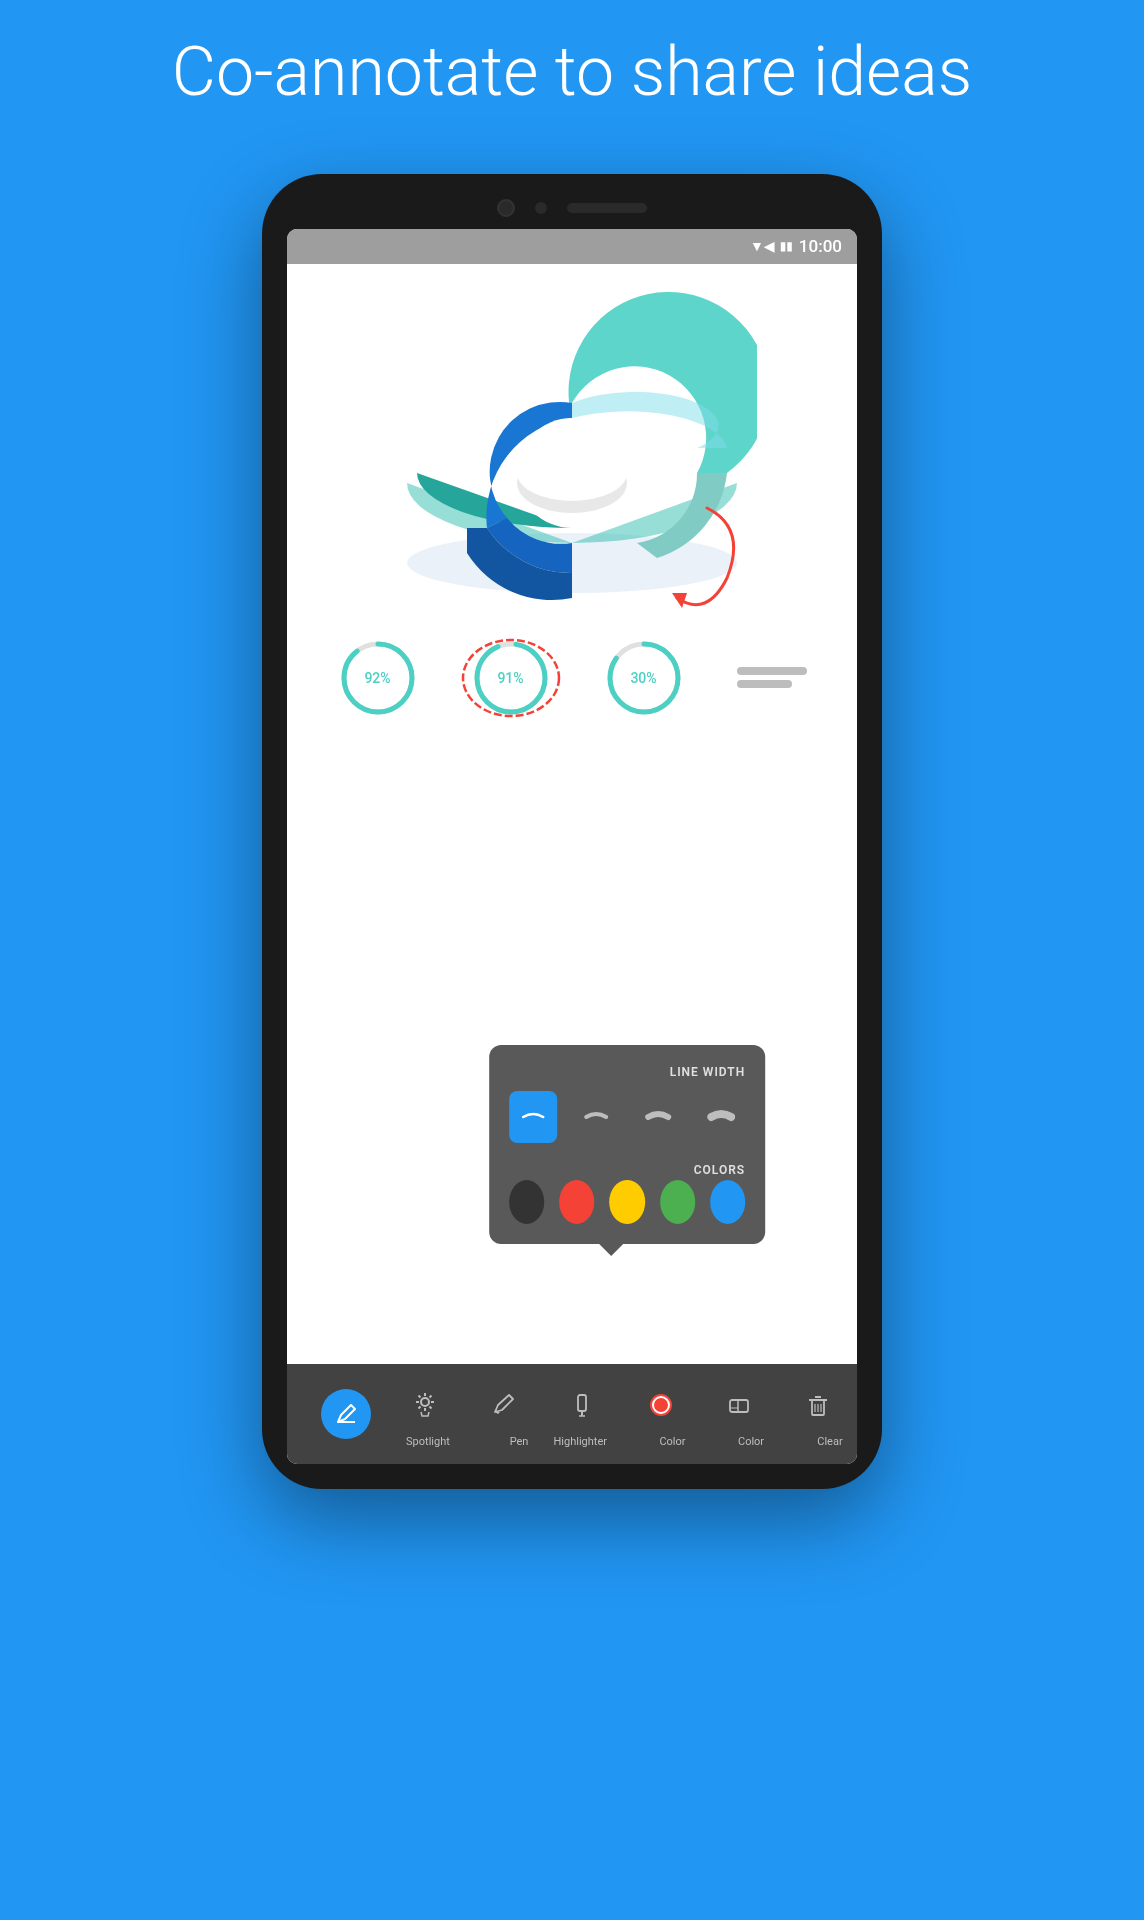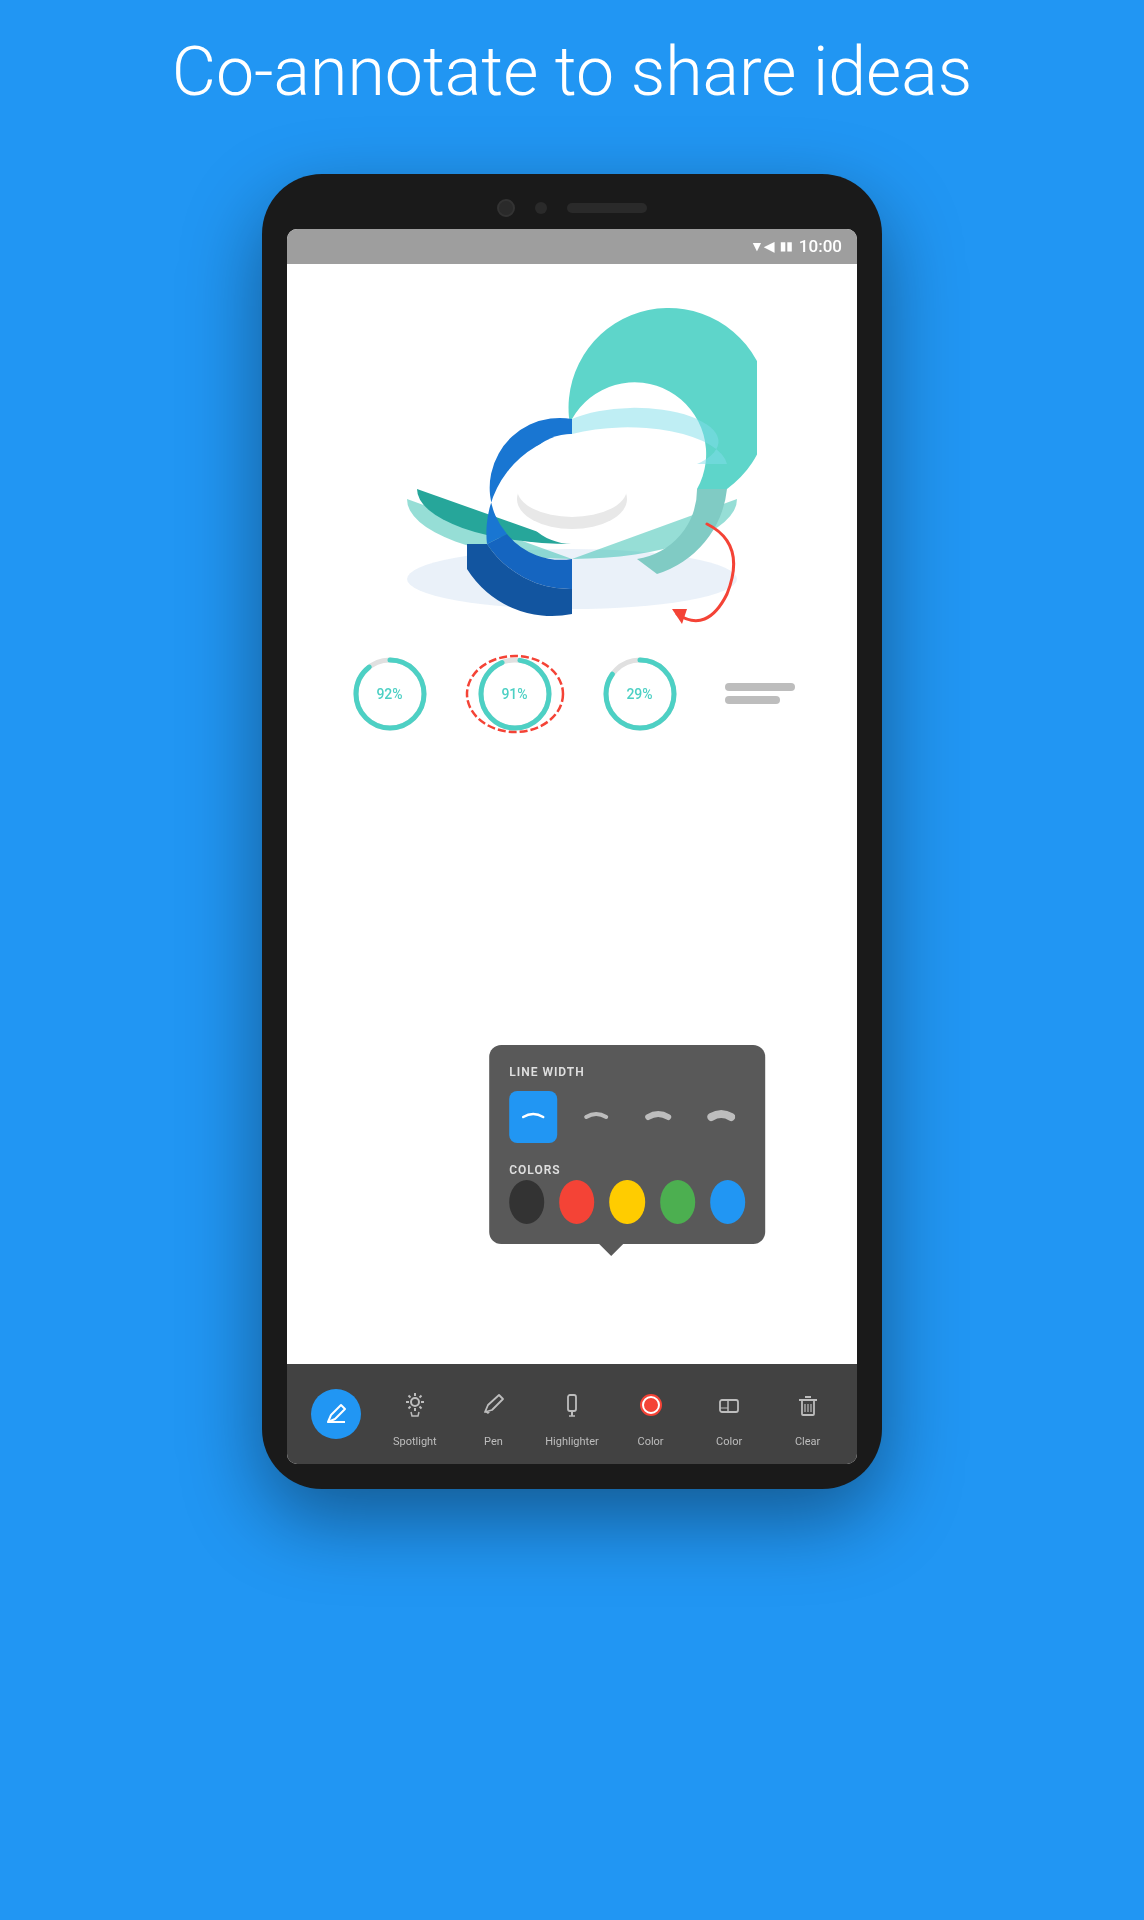--- a/index.html
+++ b/index.html
@@ -99,21 +99,22 @@
     .battery-icon {
       color: white;
       font-size: 12px;
     }
 
     
     .content-area {
       background: white;
       min-height: 1100px;
       position: relative;
-      padding: 20px;
+      padding: 4px;
+      text-align: right;
     }
 
     
     .chart-area {
       display: flex;
       justify-content: center;
       padding: 20px 0;
     }
     .donut-chart-3d {
       width: 370px;
@@ -248,21 +249,21 @@
       background: #424242;
       height: 100px;
       display: flex;
       align-items: center;
       justify-content: space-around;
       padding: 0 10px;
     }
     .tool-item {
       display: flex;
       flex-direction: column;
-      align-items: center;
+      align-items: flex-end;
       gap: 5px;
       cursor: pointer;
       min-width: 70px;
     }
     .tool-icon-wrapper {
       width: 50px;
       height: 50px;
       display: flex;
       align-items: center;
       justify-content: center;
@@ -375,21 +376,21 @@
                 <ellipse cx="55" cy="50" rx="48" ry="38" fill="none" stroke="#f44336" stroke-width="2.5" stroke-dasharray="8 3"></ellipse>
               </svg>
             </div>
 
             <div class="stat-item">
               <div class="circle-stat">
                 <svg viewBox="0 0 80 80" xmlns="http://www.w3.org/2000/svg">
                   <circle cx="40" cy="40" r="34" fill="none" stroke="#e0e0e0" stroke-width="5"></circle>
                   <circle cx="40" cy="40" r="34" fill="none" stroke="#4dd0c4" stroke-width="5" stroke-dasharray="181 213" stroke-linecap="round" transform="rotate(-90 40 40)"></circle>
                 </svg>
-                <span class="circle-stat-label">29%</span>
+                <span class="circle-stat-label">30%</span>
               </div>
             </div>
 
             <div class="bar-group">
               <div class="bar-item" style="background:#bdbdbd;width:70px;"></div>
               <div class="bar-item" style="background:#bdbdbd;width:55px;"></div>
             </div>
           </div>
         </div>
 

